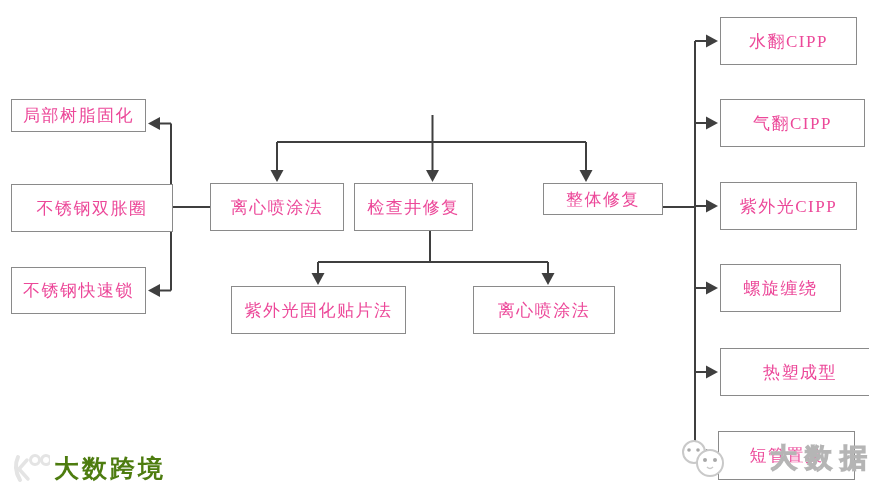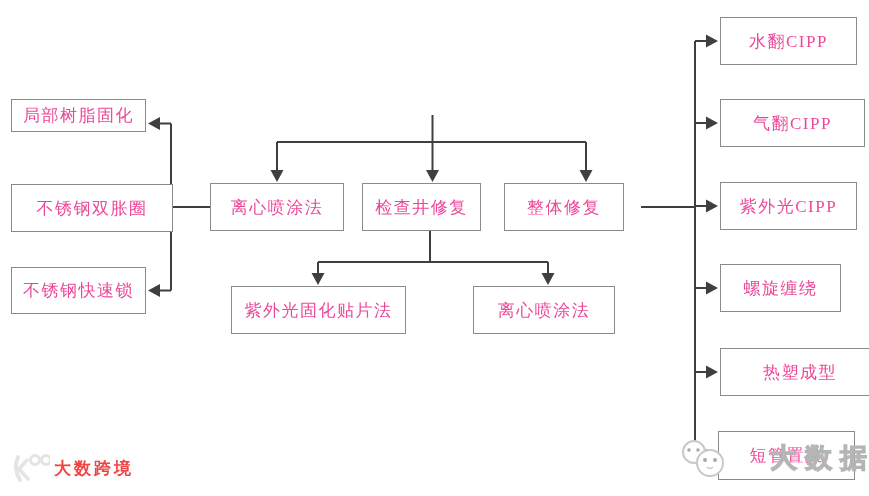--- a/index.html
+++ b/index.html
@@ -10,22 +10,22 @@
   svg.links{position:absolute;left:0;top:0;}
   .node{
     position:absolute;display:flex;align-items:center;justify-content:center;
     border:1px solid #8a8a8a;background:#ffffff;color:#ec4899;
     font-size:17px;letter-spacing:1.5px;text-align:center;white-space:nowrap;
     box-sizing:border-box;
   }
   .wm-overlay{position:absolute;left:0;top:0;pointer-events:none;}
   .wm-left{
     position:absolute;left:10px;top:451px;height:34px;display:flex;align-items:center;gap:4px;
-    color:#ef4444;font-family:"Liberation Sans","DejaVu Sans",sans-serif;
-    font-weight:bold;font-size:17px;letter-spacing:3px;user-select:none;
+    color:#4d7c0f;font-family:"Liberation Sans","DejaVu Sans",sans-serif;
+    font-weight:bold;font-size:25px;letter-spacing:3px;user-select:none;
   }
 </style>
 </head>
 <body>
 
 <div class="stage">
 
   <svg class="links" width="869" height="496">
     <g stroke="#3f3f3f" stroke-width="2" fill="none">
 
@@ -71,22 +71,22 @@
       <polygon points="706,116.5 706,129.5 718,123"></polygon>
       <polygon points="706,199.5 706,212.5 718,206"></polygon>
       <polygon points="706,281.5 706,294.5 718,288"></polygon>
       <polygon points="706,365.5 706,378.5 718,372"></polygon>
       <polygon points="706,449 706,462 718,455.5"></polygon>
     </g>
   </svg>
 
 
   <div class="node" style="left:210px;top:183px;width:134px;height:48px">离心喷涂法</div>
-  <div class="node" style="left:362px;top:183px;width:119px;height:48px">检查井修复</div>
-  <div class="node" style="left:504px;top:183px;width:120px;height:48px">整体修复</div>
+  <div class="node" style="left:354px;top:183px;width:119px;height:48px">检查井修复</div>
+  <div class="node" style="left:543px;top:183px;width:120px;height:32px">整体修复</div>
 
   <div class="node" style="left:11px;top:99px;width:135px;height:33px">局部树脂固化</div>
   <div class="node" style="left:11px;top:184px;width:162px;height:48px">不锈钢双胀圈</div>
   <div class="node" style="left:11px;top:267px;width:135px;height:47px">不锈钢快速锁</div>
 
   <div class="node" style="left:231px;top:286px;width:175px;height:48px">紫外光固化贴片法</div>
   <div class="node" style="left:473px;top:286px;width:142px;height:48px">离心喷涂法</div>
 
   <div class="node" style="left:720px;top:17px;width:137px;height:48px">水翻CIPP</div>
   <div class="node" style="left:720px;top:99px;width:145px;height:48px">气翻CIPP</div>

